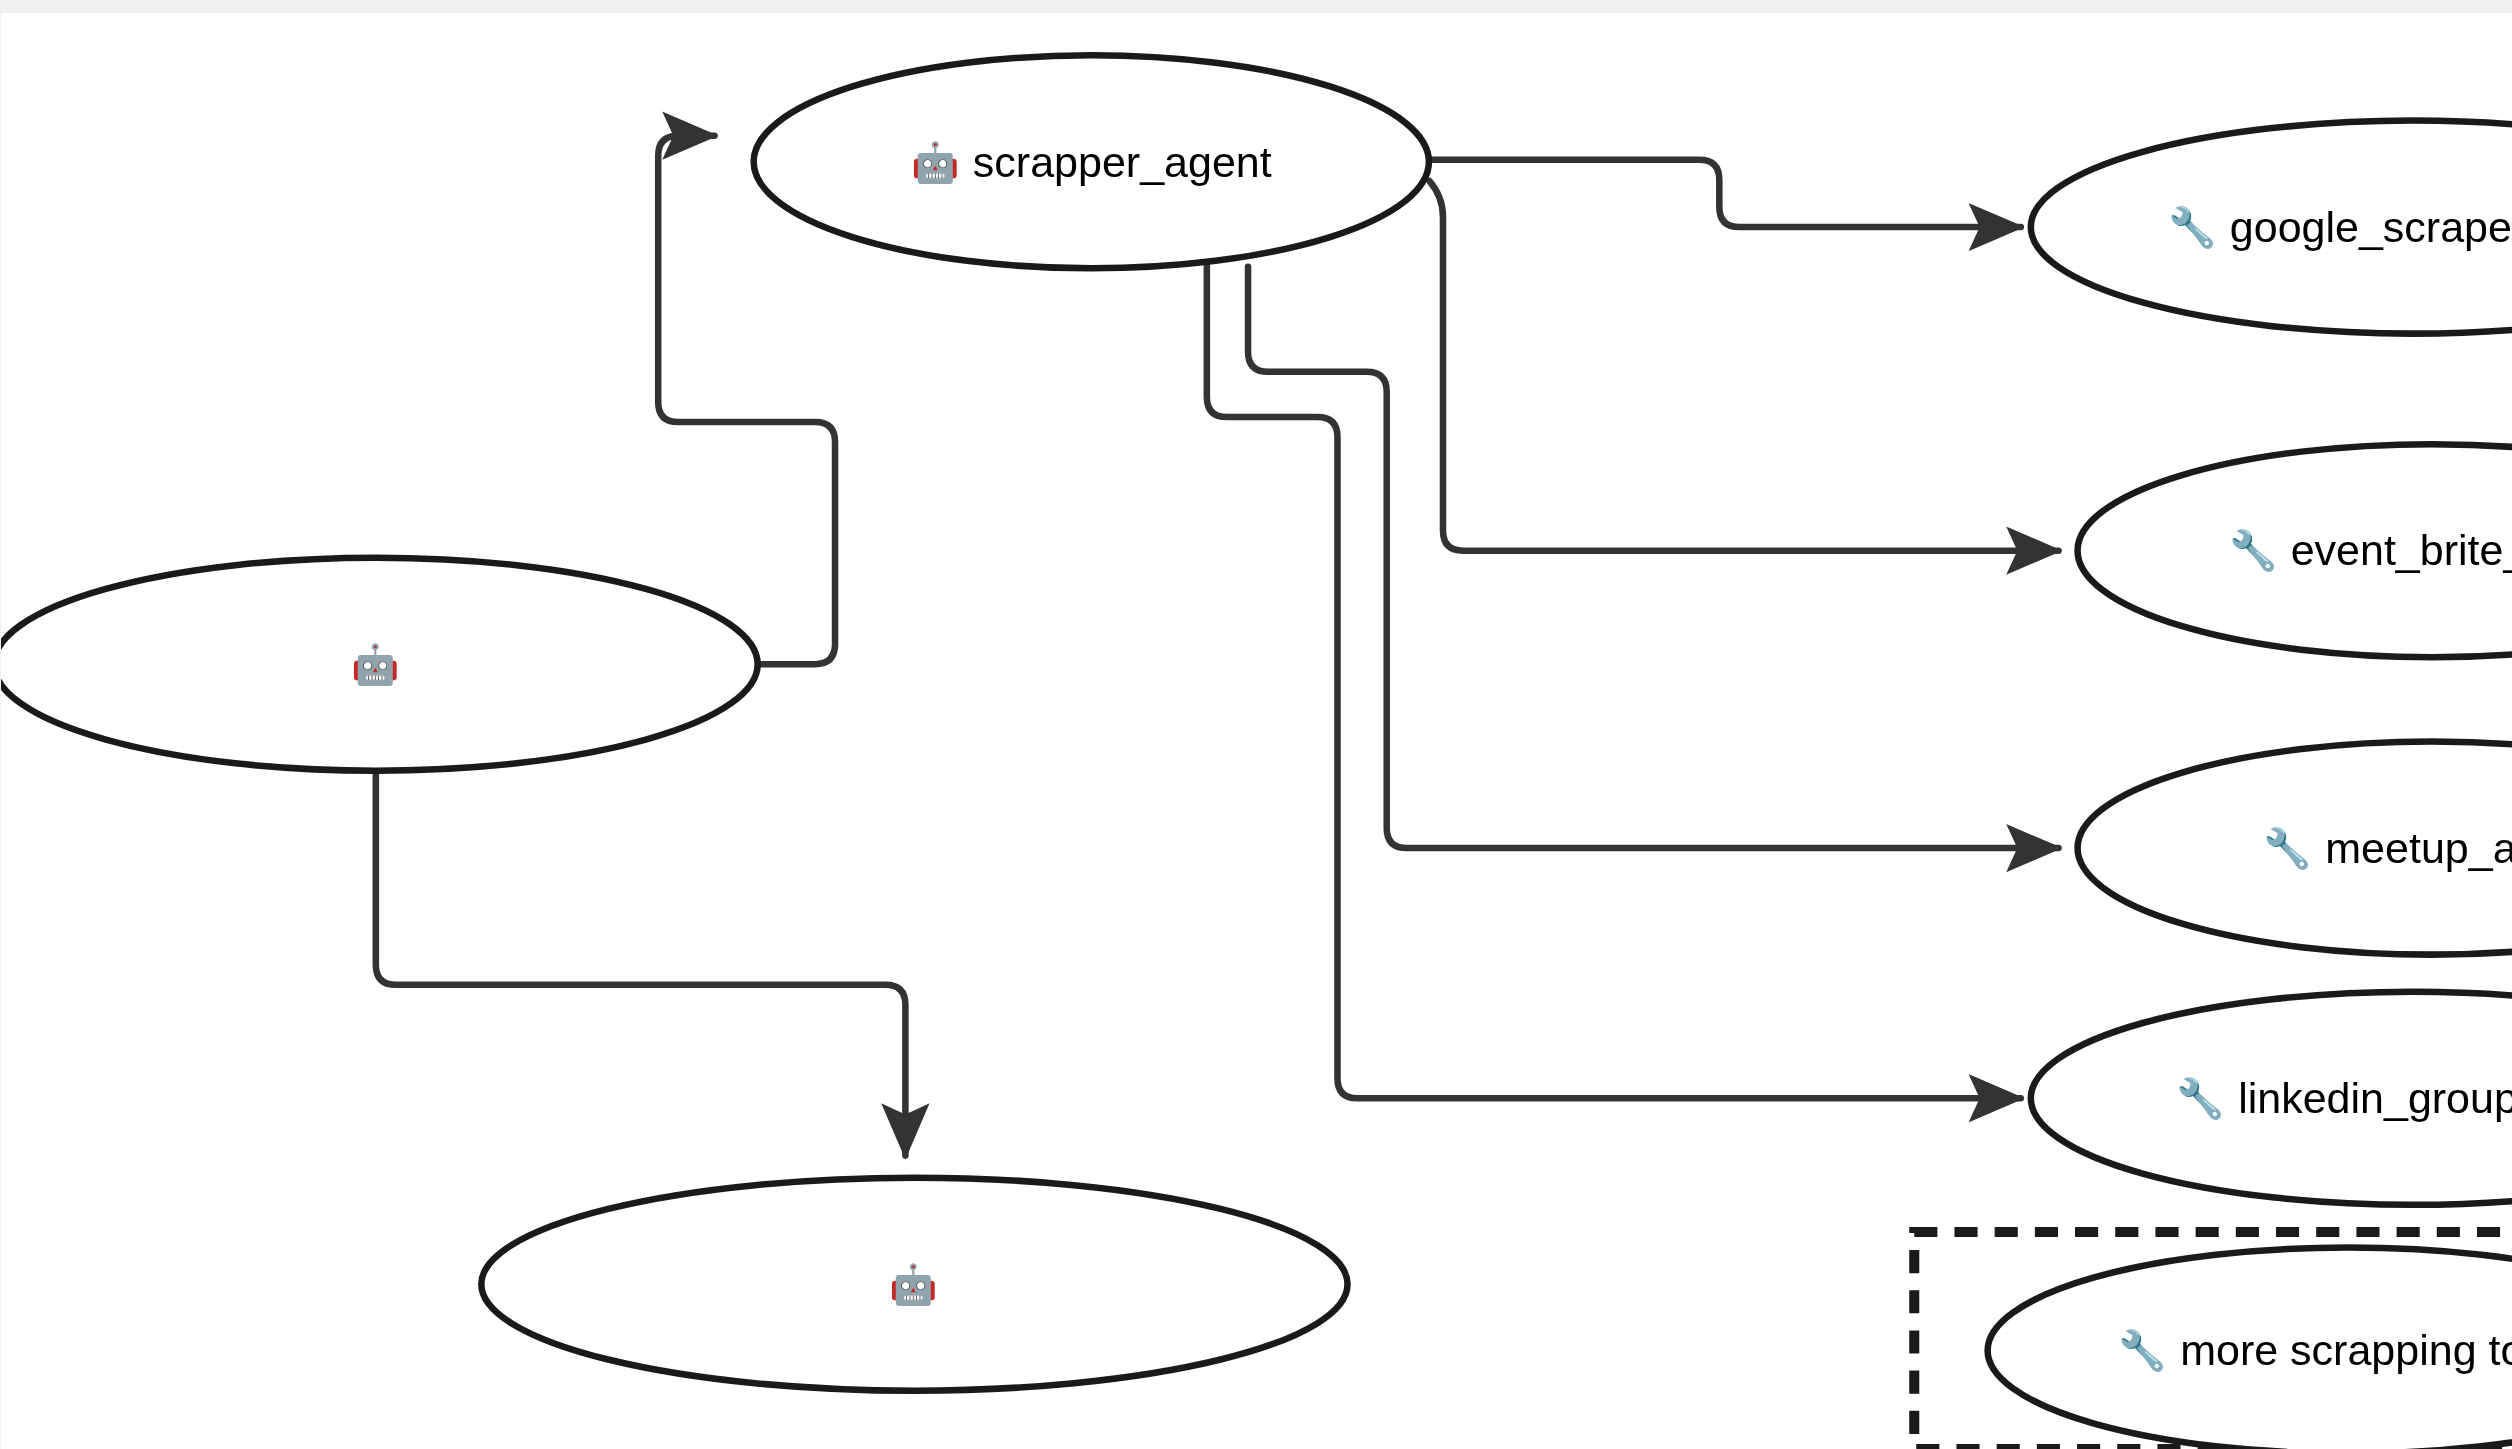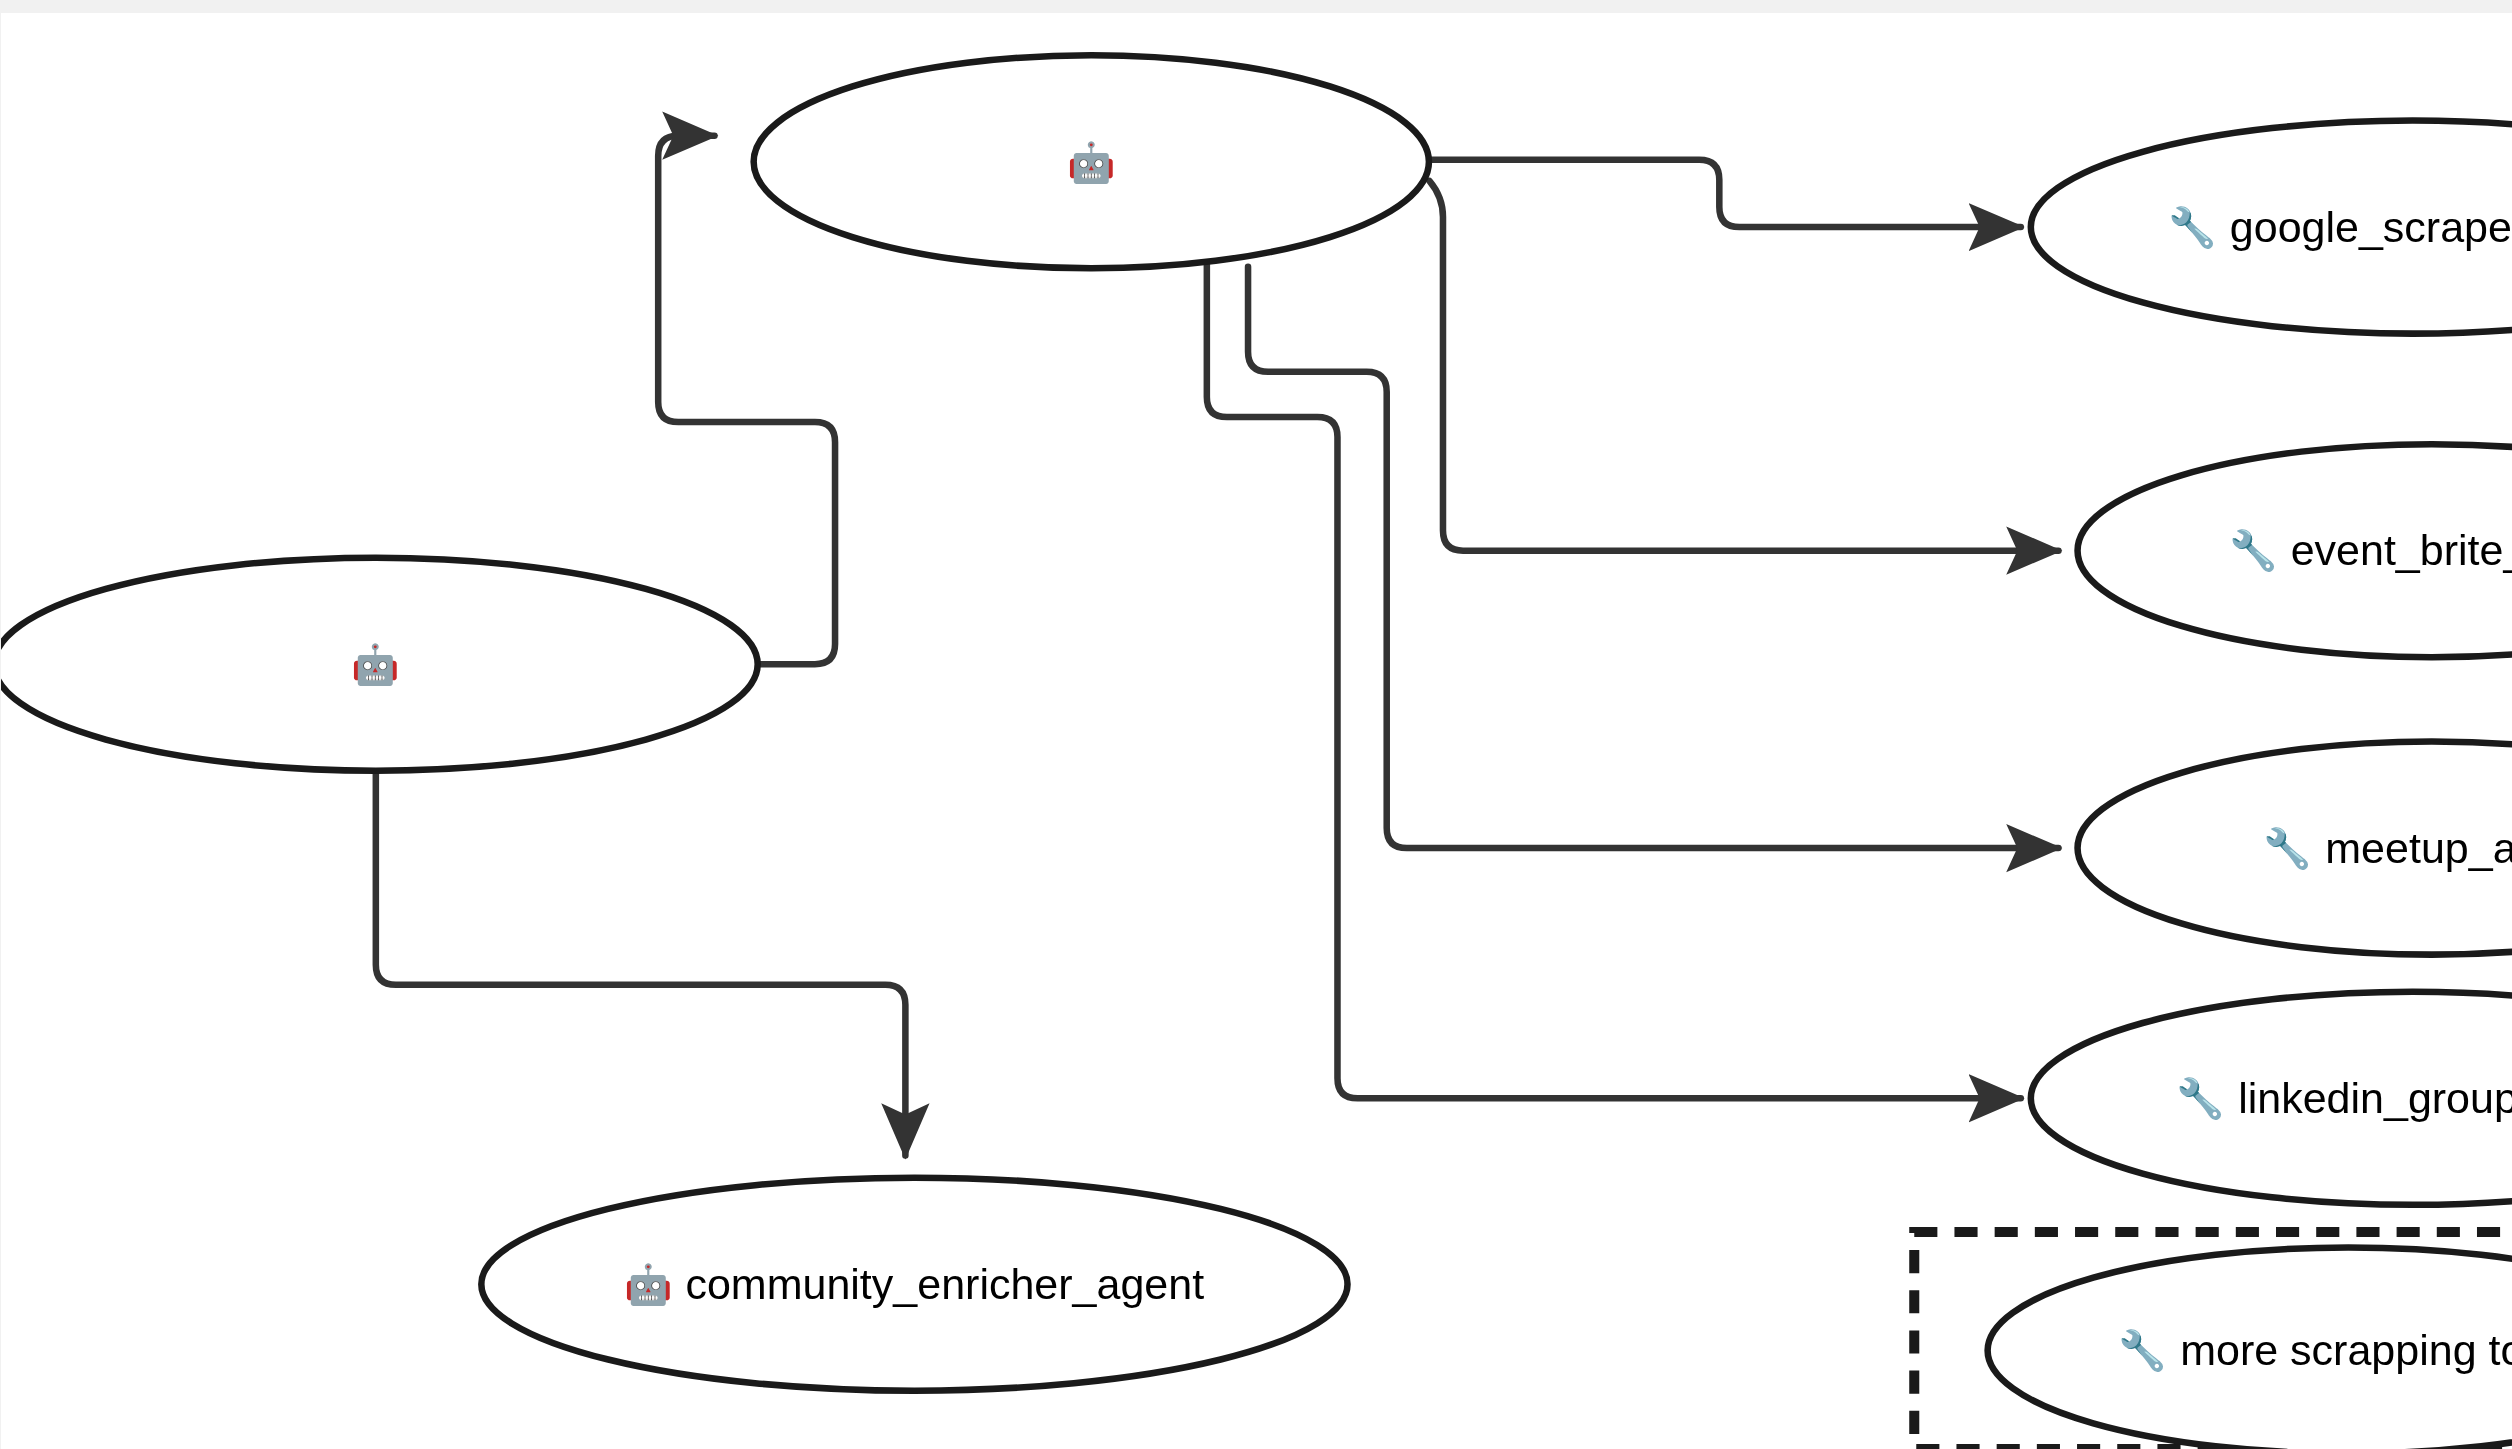--- a/index.html
+++ b/index.html
@@ -93,29 +93,29 @@
       <ellipse cx="4800" cy="452" rx="760" ry="212"></ellipse>
       <ellipse cx="4838" cy="1096" rx="705" ry="212"></ellipse>
       <ellipse cx="4838" cy="1688" rx="705" ry="212"></ellipse>
       <ellipse cx="4800" cy="2186" rx="760" ry="212"></ellipse>
       <ellipse cx="4672" cy="2688" rx="718" ry="205"></ellipse>
     </g>
   </svg>
 
   <div class="node-label" style="left:753px; top:117px; width:675px; height:90px;">
     <span class="node-emoji">🤖</span>
+    <span>scrapper_agent</span>
   </div>
 
   <div class="node-label" style="left:-7px; top:619px; width:764px; height:90px;">
     <span class="node-emoji">🤖</span>
   </div>
 
   <div class="node-label" style="left:480px; top:1239px; width:866px; height:90px;">
     <span class="node-emoji">🤖</span>
-    <span>community_enricher_agent</span>
   </div>
 
   <div class="node-label" style="left:2030px; top:182px; width:764px; height:90px;">
     <span class="node-emoji">🔧</span>
     <span>google_scraper_agent</span>
   </div>
 
   <div class="node-label" style="left:2077px; top:505px; width:708px; height:90px;">
     <span class="node-emoji">🔧</span>
     <span>event_brite_agent</span>

